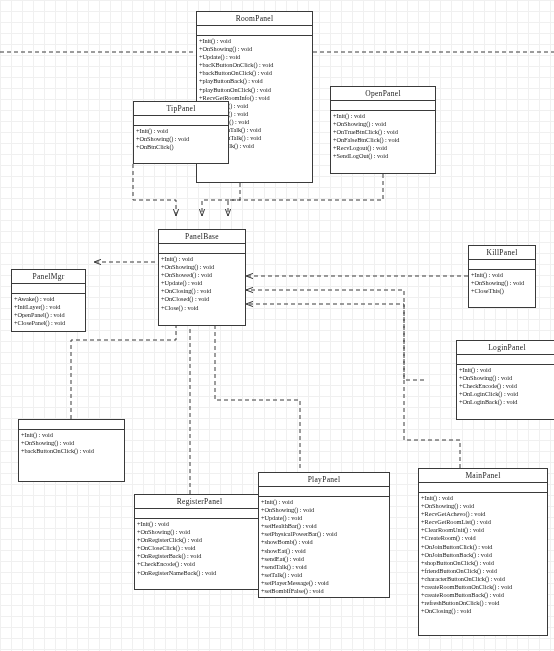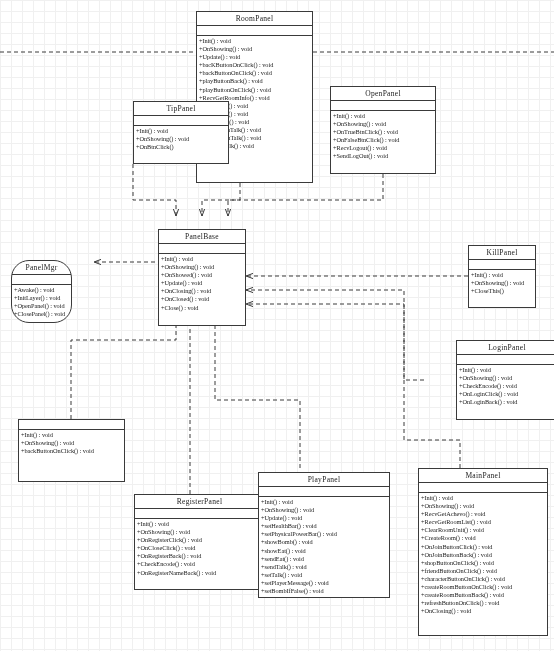--- a/index.html
+++ b/index.html
@@ -156,21 +156,21 @@
         <div class="cls-ops">
           <div class="op">+Init() : void</div>
           <div class="op">+OnShowing() : void</div>
           <div class="op">+OnShowed() : void</div>
           <div class="op">+Update() : void</div>
           <div class="op">+OnClosing() : void</div>
           <div class="op">+OnClosed() : void</div>
           <div class="op">+Close() : void</div>
         </div>
       </div>
-      <div class="cls" style="left: 11px; top: 260px; width: 61px; height: 63px; border-radius: 18px;">
+      <div class="cls" style="left: 11px; top: 269px; width: 75px; height: 63px;">
         <div class="cls-title">PanelMgr</div>
         <div class="cls-attrs"></div>
         <div class="cls-ops">
           <div class="op">+Awake() : void</div>
           <div class="op">+InitLayer() : void</div>
           <div class="op">+OpenPanel() : void</div>
           <div class="op">+ClosePanel() : void</div>
         </div>
       </div>
       <div class="cls" style="left: 468px; top: 245px; width: 68px; height: 63px;">

